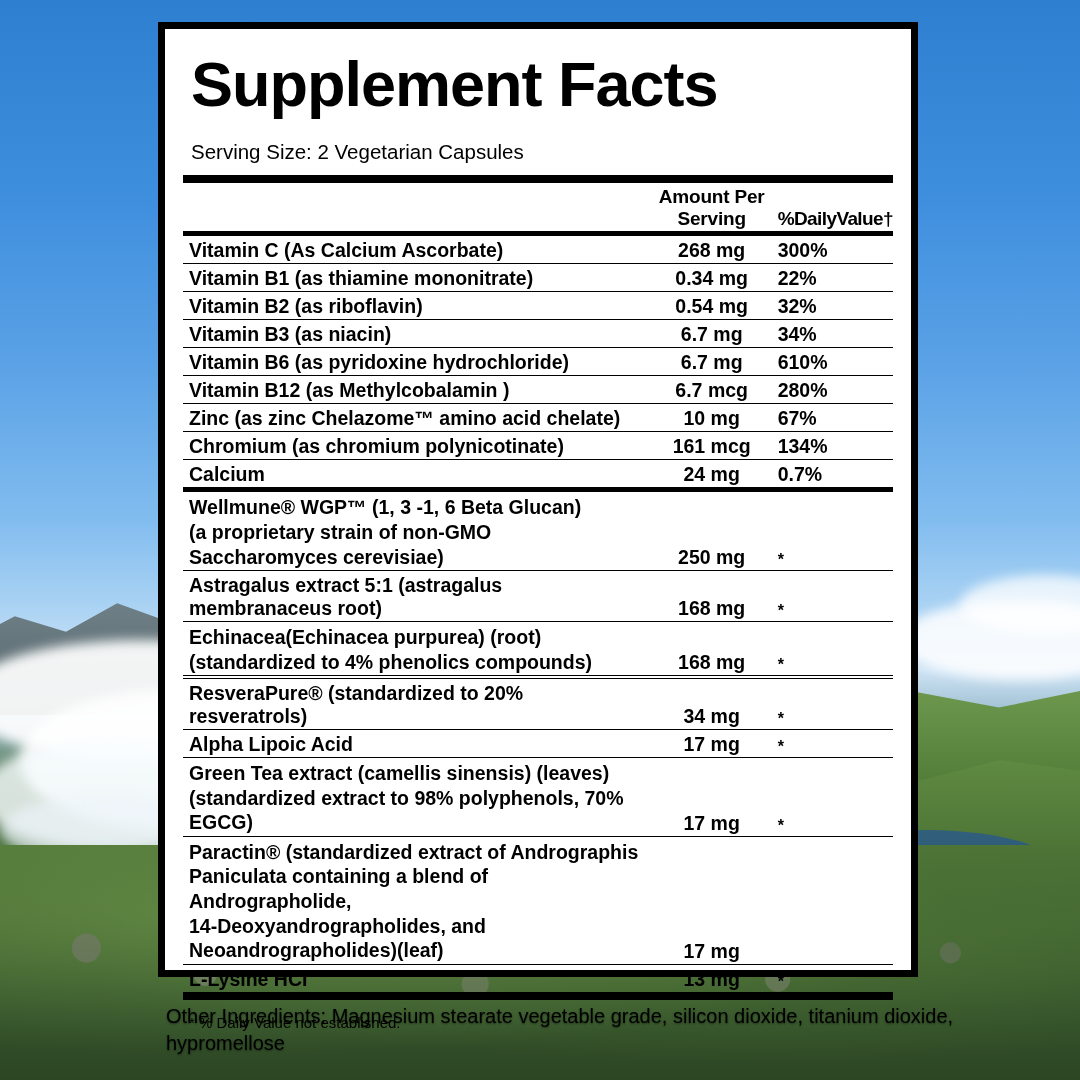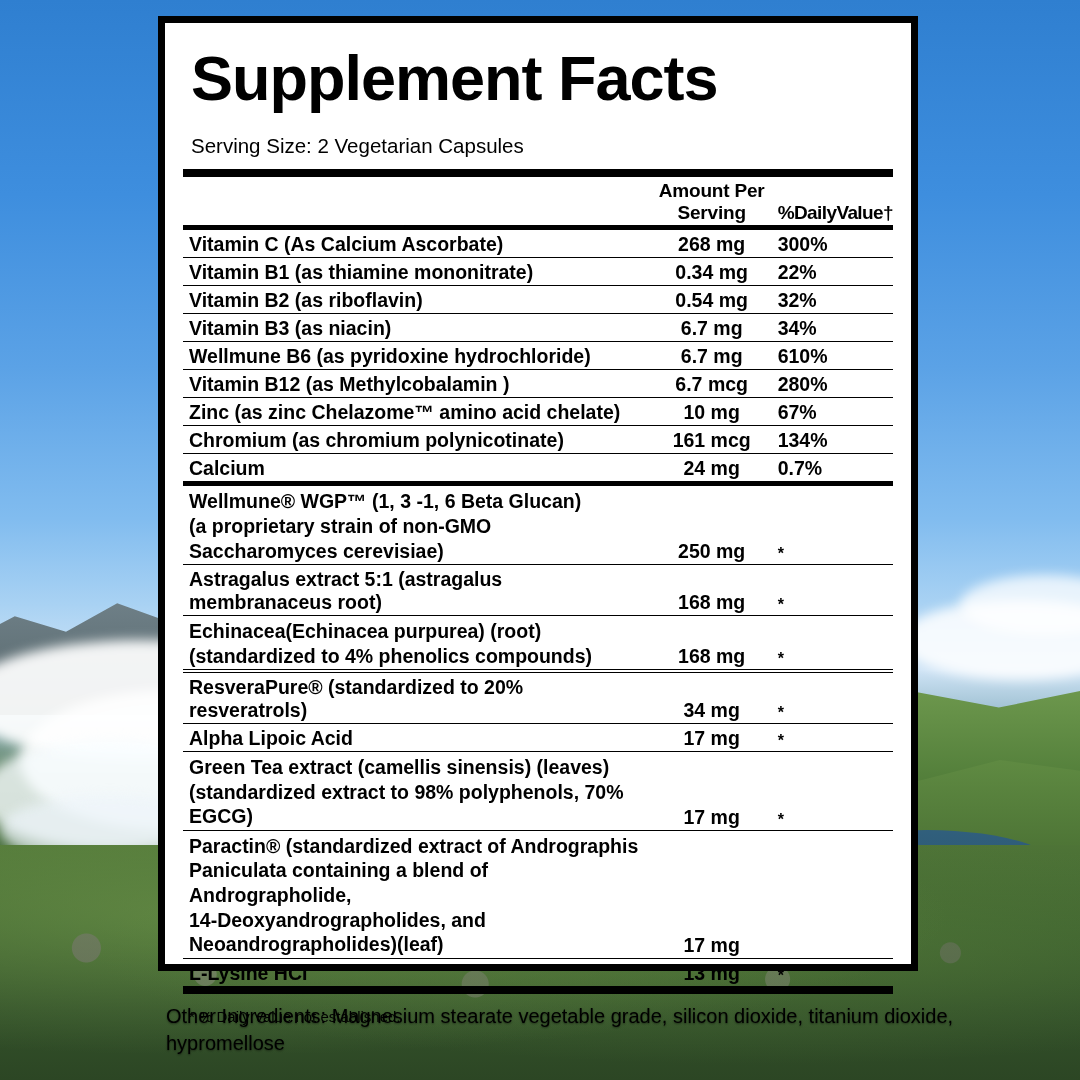--- a/index.html
+++ b/index.html
@@ -103,21 +103,21 @@
       radial-gradient(circle at 44% 70%, rgba(130,130,118,.45) 0 13px, rgba(0,0,0,0) 14px),
       radial-gradient(circle at 58% 35%, rgba(118,120,108,.5) 0 10px, rgba(0,0,0,0) 11px),
       radial-gradient(circle at 72% 66%, rgba(136,136,124,.45) 0 12px, rgba(0,0,0,0) 13px),
       radial-gradient(circle at 88% 44%, rgba(112,114,102,.5) 0 10px, rgba(0,0,0,0) 11px);
   }
 
   
   .panel {
     position: absolute;
     left: 158px;
-    top: 16px;
+    top: 22px;
     width: 760px;
     height: 955px;
     background: #ffffff;
     border: 7px solid #000;
     box-sizing: border-box;
     padding: 14px 18px 10px 18px;
   }
   .title {
     font-size: 63px;
     font-weight: bold;
@@ -261,21 +261,21 @@
               <div>Vitamin B3 (as niacin)</div>
             </td>
             <td class="col-amt">6.7 mg</td>
             <td class="col-dv">34%</td>
           </tr>
           <tr class="rule-thin">
             <td colspan="3"></td>
           </tr>
           <tr class="row">
             <td class="col-name">
-              <div>Wellmune B6  (as pyridoxine hydrochloride)</div>
+              <div>Vitamin B6  (as pyridoxine hydrochloride)</div>
             </td>
             <td class="col-amt">6.7 mg</td>
             <td class="col-dv">610%</td>
           </tr>
           <tr class="rule-thin">
             <td colspan="3"></td>
           </tr>
           <tr class="row">
             <td class="col-name">
               <div>Vitamin B12 (as Methylcobalamin )</div>

